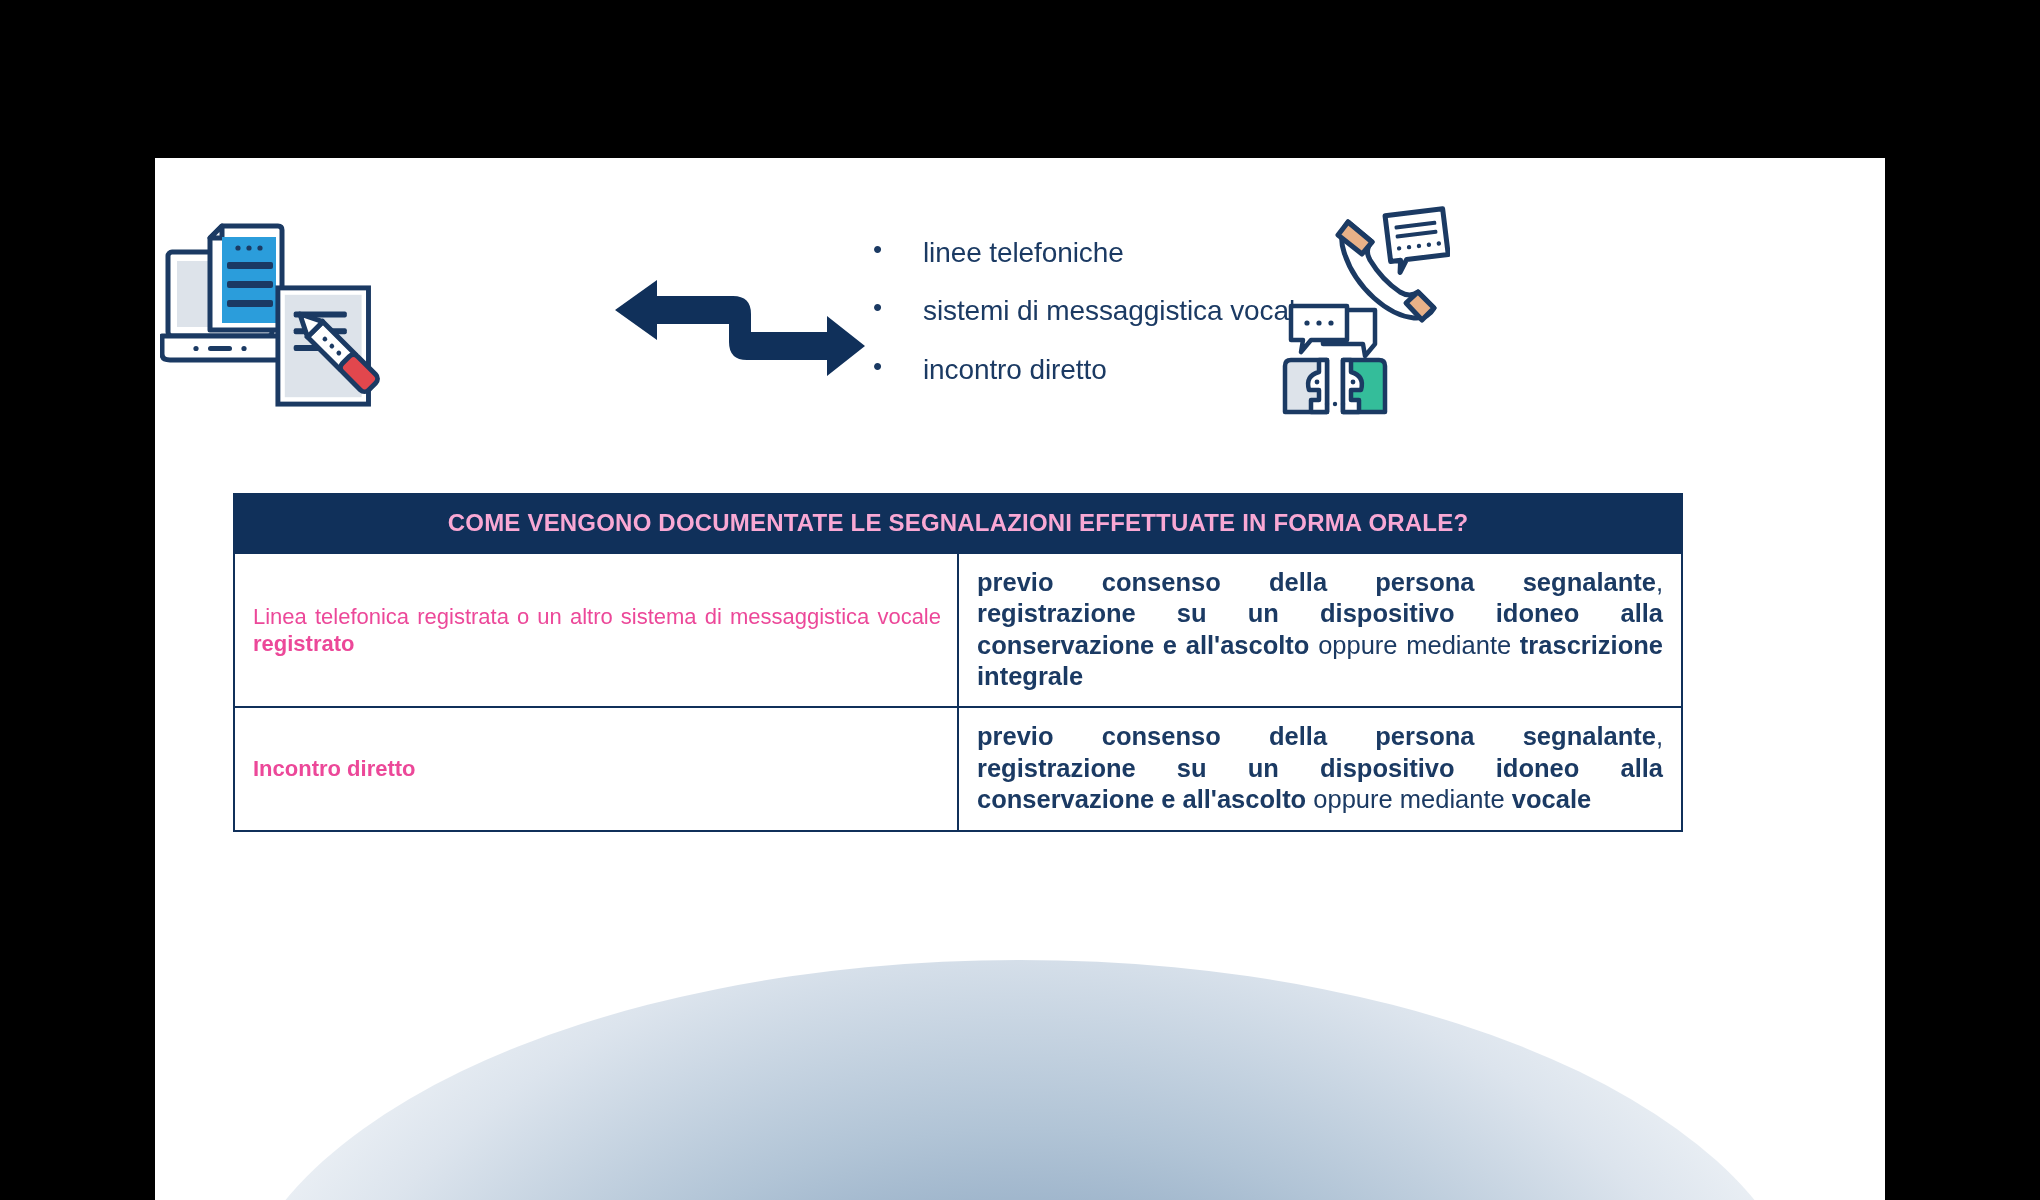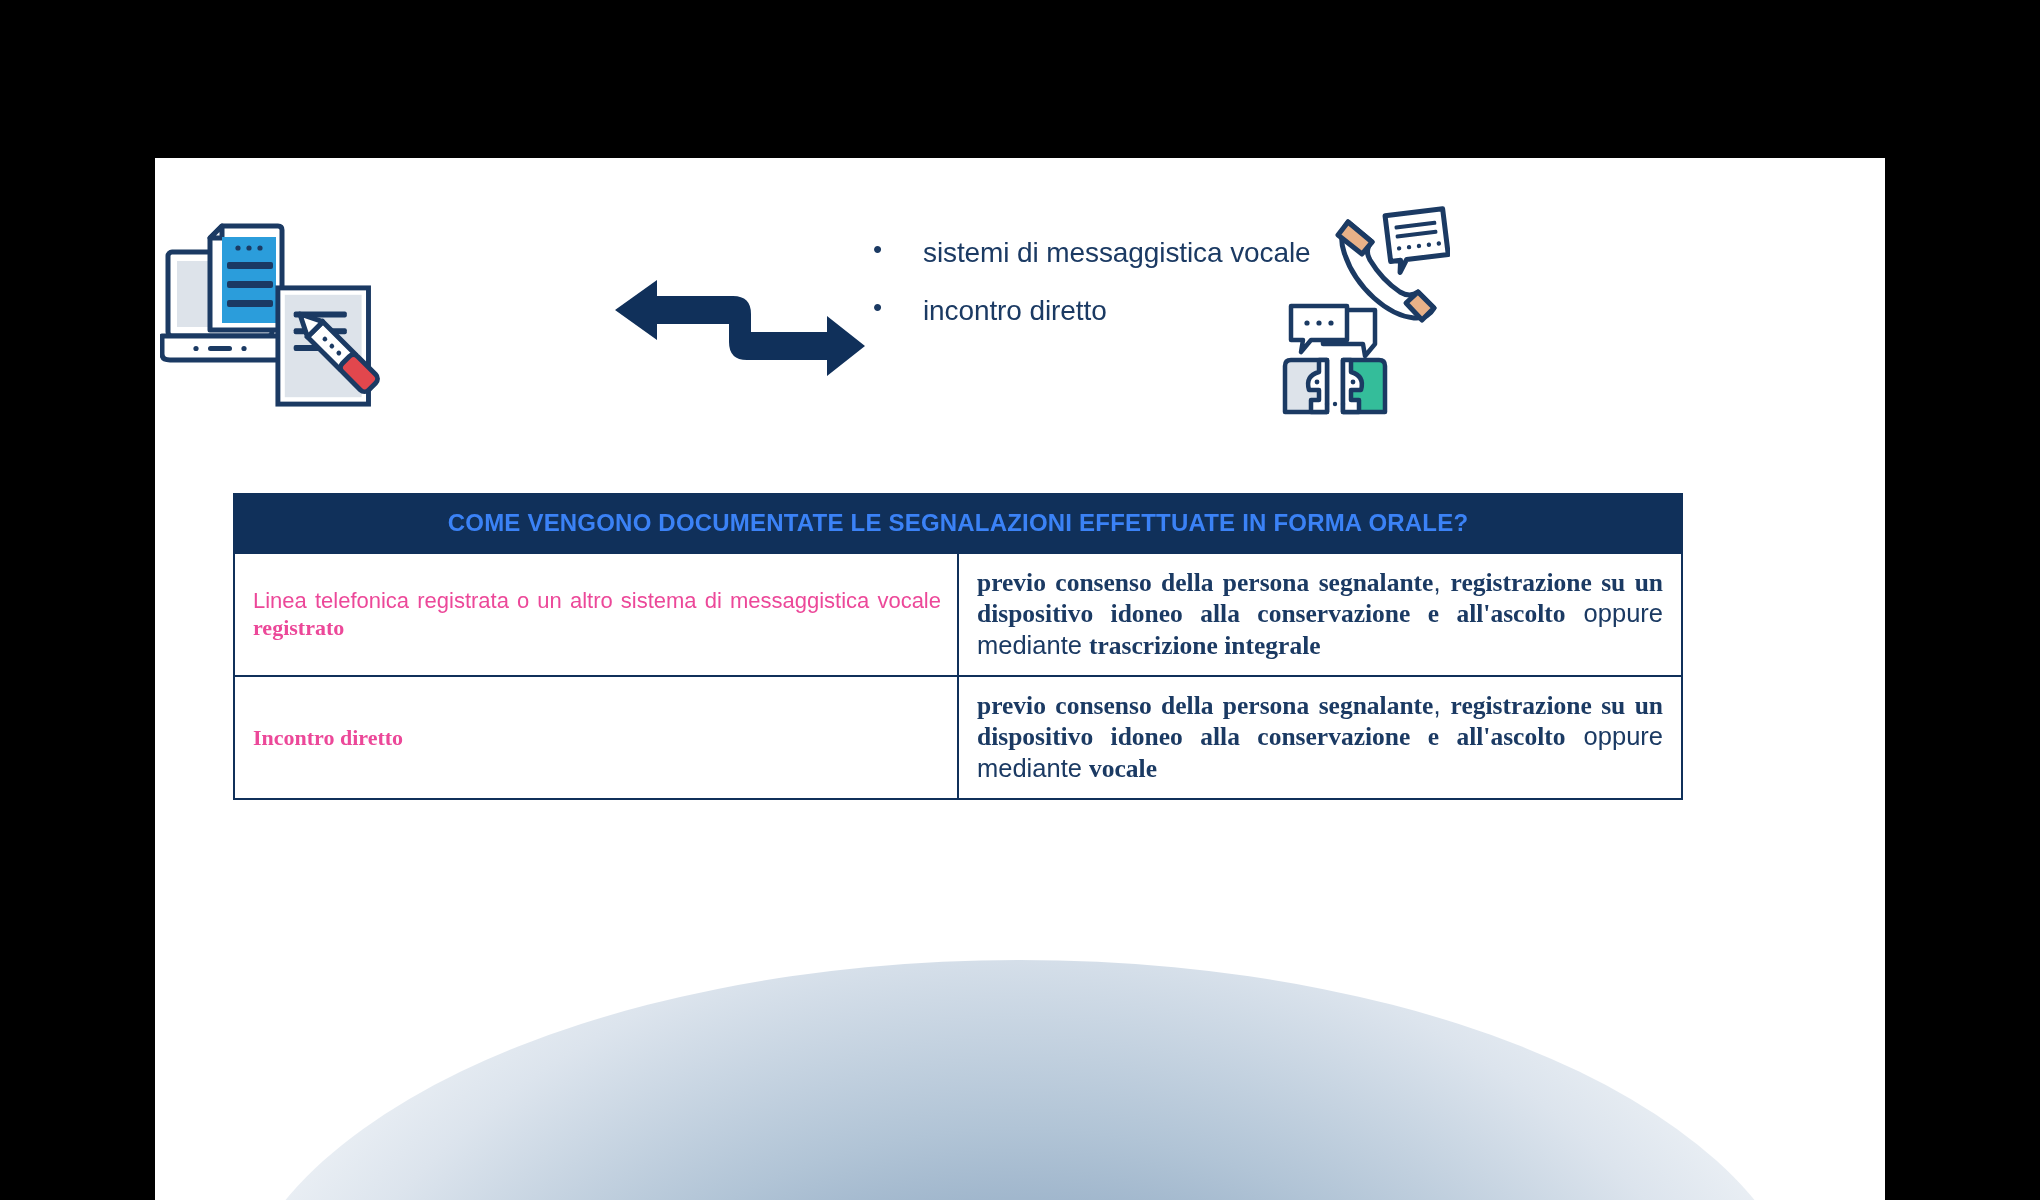--- a/index.html
+++ b/index.html
@@ -150,21 +150,21 @@
     border-collapse: collapse;
     table-layout: fixed;
   }
   #doc-table td, #doc-table th {
     border: 2px solid #10305a;
     vertical-align: middle;
     box-sizing: border-box;
   }
   #doc-table th.table-title {
     background: #10305a;
-    color: #3b82f6;
+    color: #f9a8d4;
     font-size: 24px;
     font-weight: bold;
     letter-spacing: 0.2px;
     padding: 14px 8px 15px;
     text-align: center;
     border: 2px solid #10305a;
   }
   td.col-left {
     width: 490px;
     padding: 13px 16px 14px 18px;
@@ -175,21 +175,21 @@
     text-align-last: left;
   }
   td.col-right {
     padding: 13px 18px 14px 18px;
     font-size: 25.5px;
     line-height: 1.23;
     color: #1b3a63;
     text-align: justify;
     text-align-last: left;
   }
-  .b { font-weight: bold; font-family: Liberation Serif, serif; }
+  .b { font-weight: bold; }
   .row1-left, .row2-left { }
   .row3-left { font-weight: bold; }
 </style>
 </head>
 <body>
 
 <div id="stage">
 
   <div id="slide">
 
@@ -254,20 +254,21 @@
                    Q114 84 114 66
                    L114 48
                    L42 48
                    L42 64
                    Z" fill="#10305a"></path>
         </svg>
       </div>
 
       <div id="oral-text">
         <ul id="oral-list">
+          <li>linee telefoniche</li>
           <li>sistemi di messaggistica vocale</li>
           <li>incontro diretto</li>
         </ul>
       </div>
 
       <svg id="phone-icon" viewBox="0 0 120 125">
 
         <g stroke="#1b3a63" stroke-width="5" fill="#ffffff" stroke-linejoin="round" stroke-linecap="round">
           <path d="M18 16
                    Q8 28 14 46

